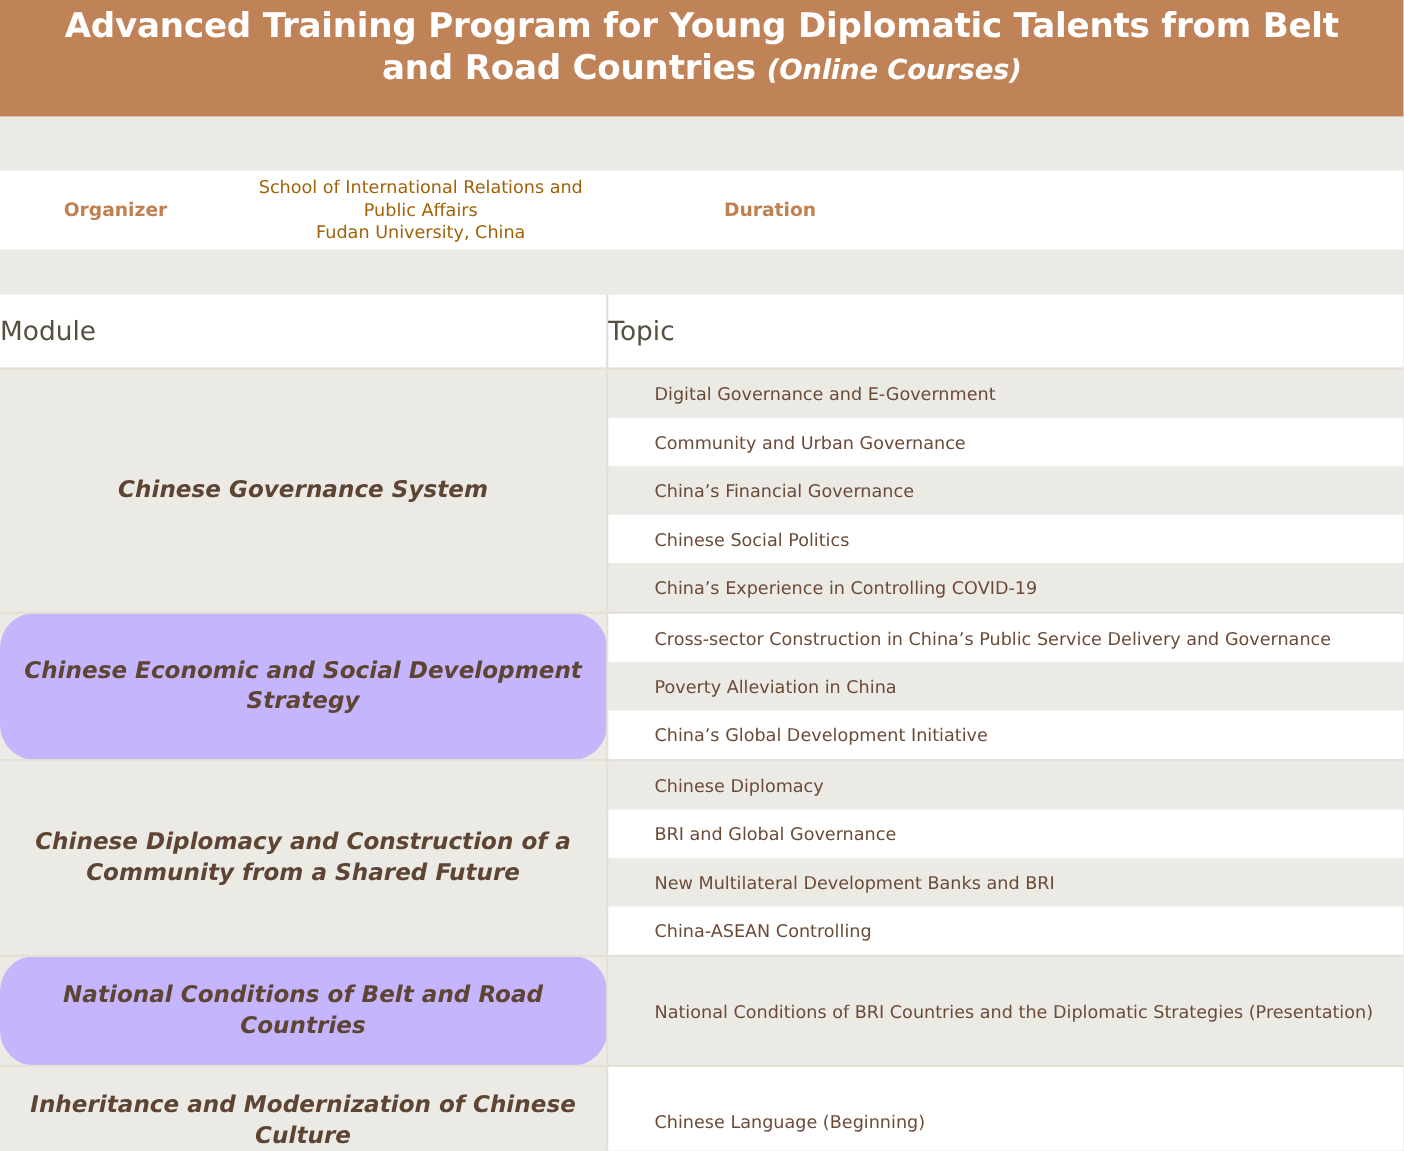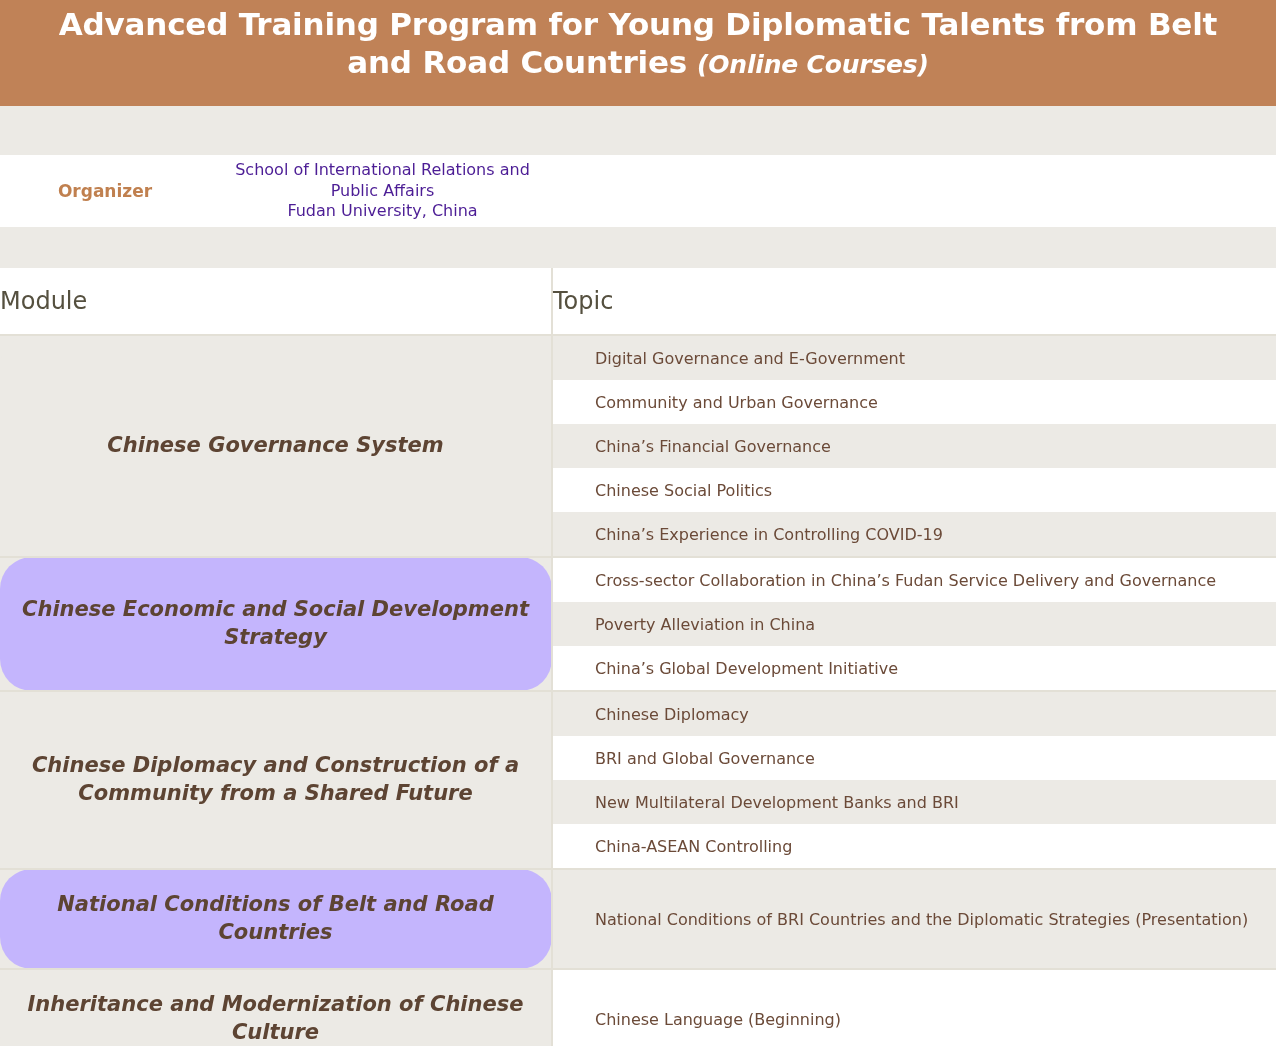--- a/index.html
+++ b/index.html
@@ -63,21 +63,21 @@
     display: flex;
     align-items: center;
   }
   .meta-label {
     color: #c0804f;
     font-weight: bold;
     font-size: 17px;
     text-align: center;
   }
   .meta-value {
-    color: #4c1d95;
+    color: #a16207;
     font-size: 16px;
     line-height: 1.28;
     text-align: center;
   }
   .meta-cell-organizer-label { width: 210px; text-align: center; }
   .meta-cell-organizer-value { width: 345px; text-align: center; }
   .meta-cell-duration-label  { width: 290px; text-align: center; }
   .meta-cell-duration-value  { flex: 1; text-align: left; padding-left: 10px; }
 
   
@@ -136,20 +136,21 @@
   <div class="banner">
     <div class="banner-text"><span>Advanced Training Program for Young Diplomatic Talents from Belt and Road Countries</span><span class="banner-sub">(Online Courses)</span></div>
   </div>
 
   <div class="gap-band"></div>
 
   <div class="meta-row">
     <div class="meta-label meta-cell-organizer-label">Organizer</div>
     <div class="meta-value meta-cell-organizer-value" style="white-space: pre-line;">School of International Relations and Public Affairs
 Fudan University, China</div>
+    <div class="meta-label meta-cell-duration-label">Duration</div>
   </div>
 
   <div class="gap-band-2"></div>
 
   <table class="table">
     <colgroup>
       <col class="col-module">
       <col class="col-topic">
     </colgroup>
     <thead>
@@ -170,21 +171,21 @@
           <td class="topic-cell shade">China’s Financial Governance</td>
         </tr>
         <tr>
           <td class="topic-cell plain">Chinese Social Politics</td>
         </tr>
         <tr>
           <td class="topic-cell shade">China’s Experience in Controlling COVID-19</td>
         </tr>
         <tr>
           <td class="module-cell plain" rowspan="3">Chinese Economic and Social Development Strategy</td>
-          <td class="topic-cell plain group-top">Cross-sector Collaboration in China’s Fudan Service Delivery and Governance</td>
+          <td class="topic-cell plain group-top">Cross-sector Construction in China’s Public Service Delivery and Governance</td>
         </tr>
         <tr>
           <td class="topic-cell shade">Poverty Alleviation in China</td>
         </tr>
         <tr>
           <td class="topic-cell plain">China’s Global Development Initiative</td>
         </tr>
         <tr>
           <td class="module-cell shade" rowspan="4">Chinese Diplomacy and Construction of a Community from a Shared Future</td>
           <td class="topic-cell shade group-top">Chinese Diplomacy</td>

